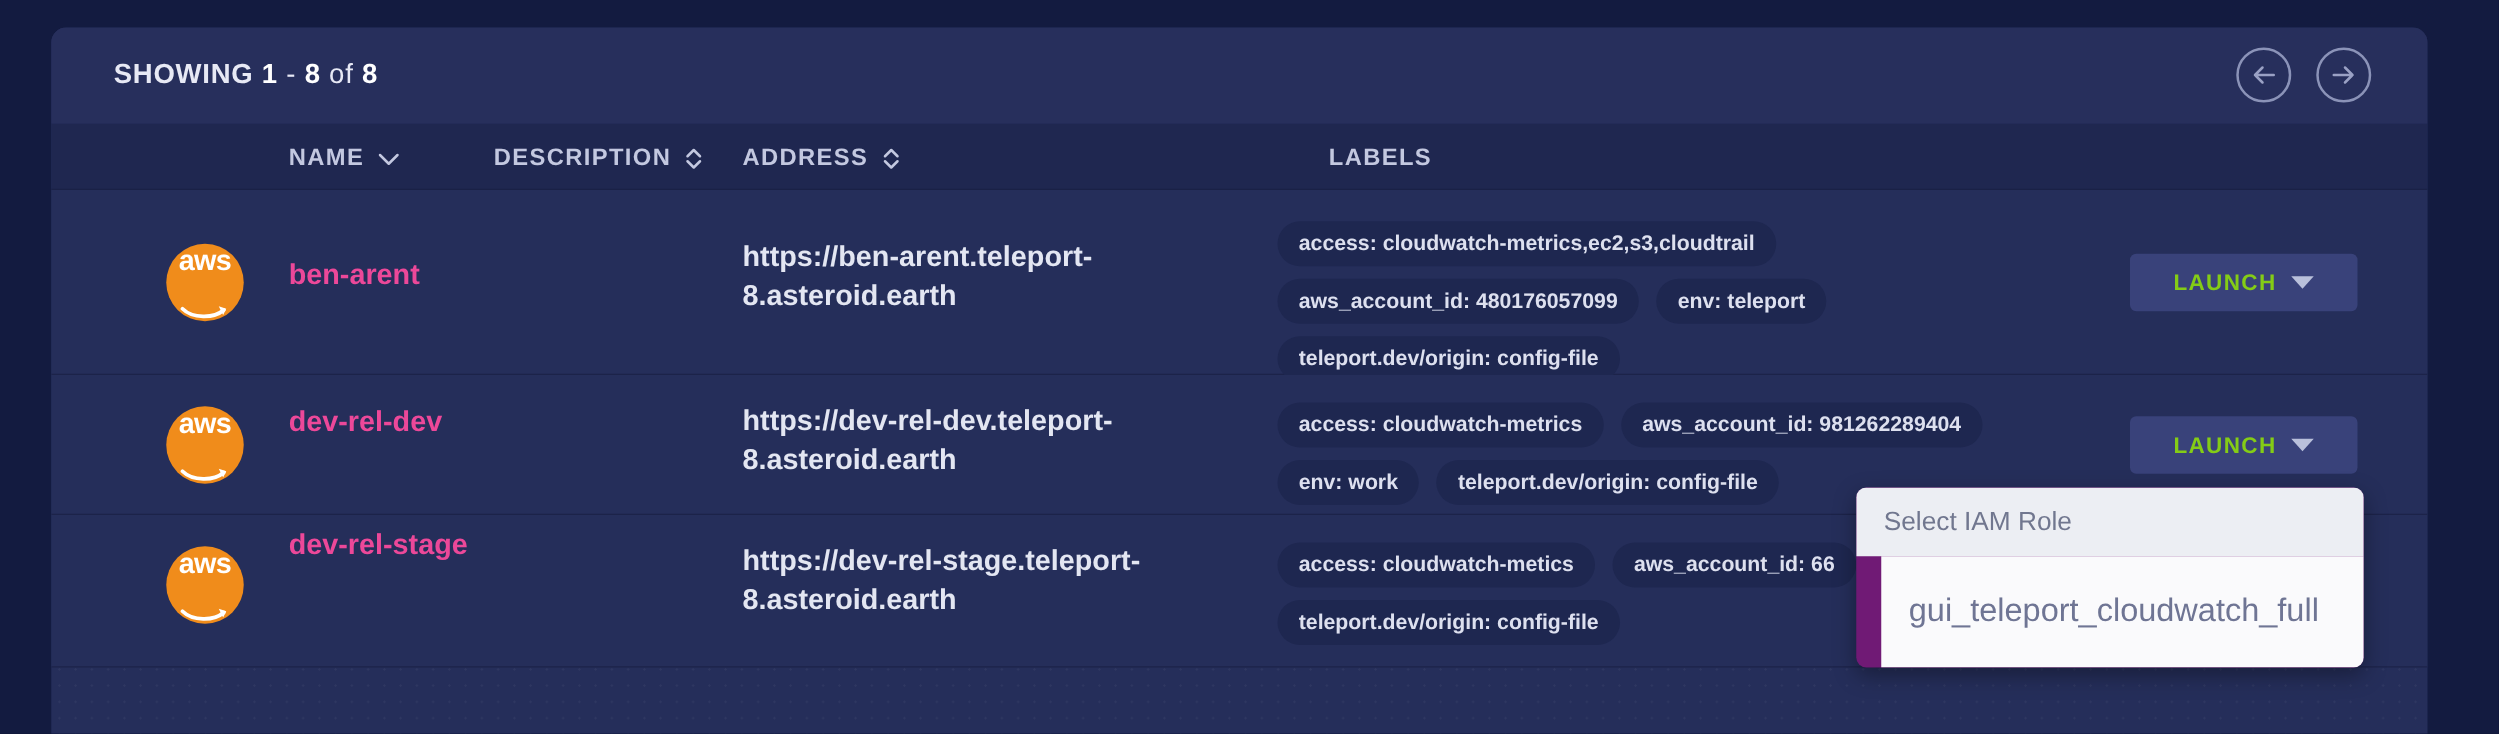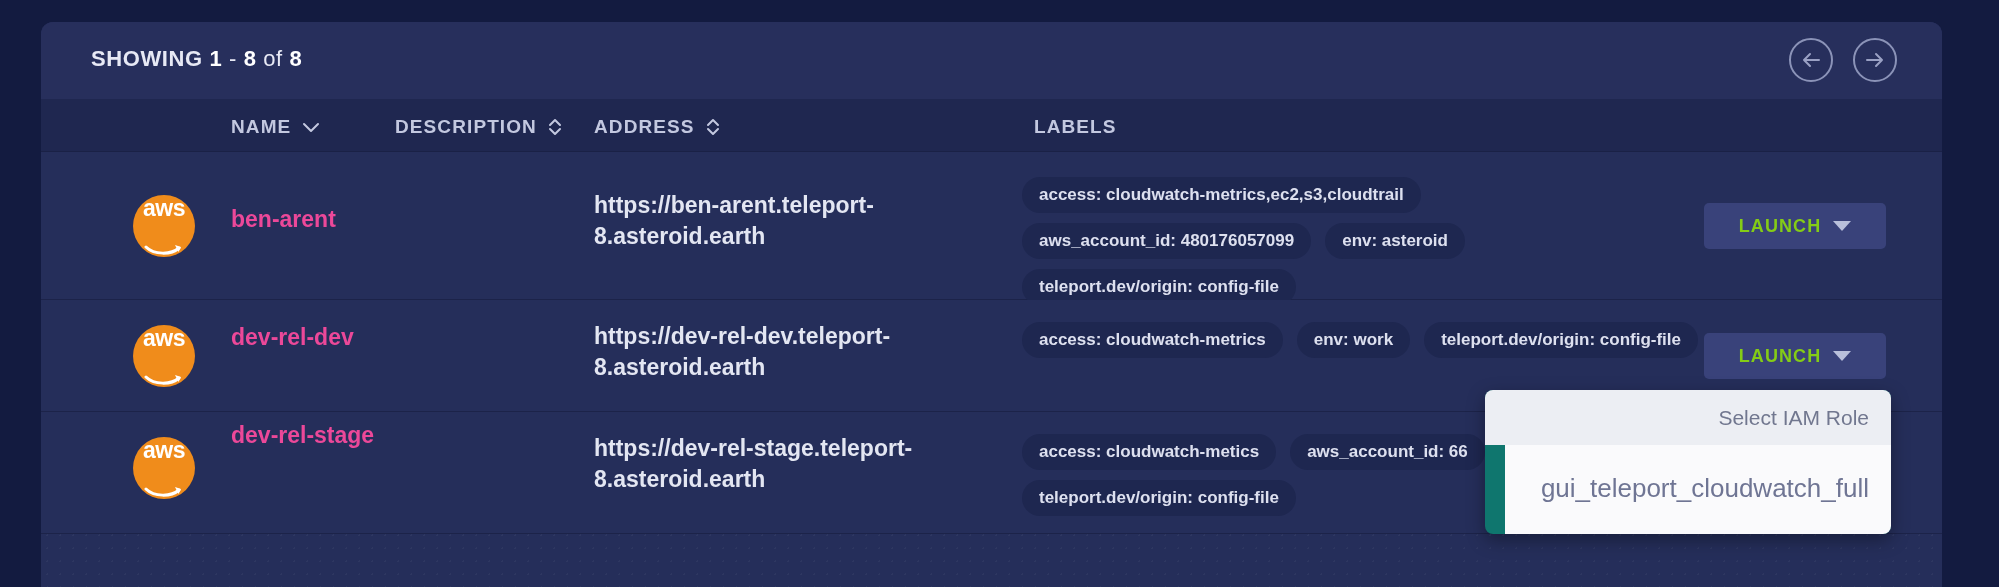--- a/index.html
+++ b/index.html
@@ -87,21 +87,21 @@
     font-size: 19px;
     font-weight: 700;
     letter-spacing: 1.1px;
     color: #c3c8e0;
     white-space: nowrap;
     cursor: pointer;
   }
   .c-name  { left: 190px; }
   .c-desc  { left: 354px; }
   .c-addr  { left: 553px; }
-  .c-lab   { left: 993px; cursor: default; }
+  .c-lab   { left: 1022px; cursor: default; }
 
   
   .row {
     position: relative;
     border-bottom: 1px solid #1c2349;
     background: #252e5a;
   }
   .row-1 { height: 148px; }
   .row-2 { height: 112px; }
   .row-3 { height: 122px; }
@@ -188,26 +188,25 @@
     border-right: 9px solid transparent;
     border-top: 10px solid #b9c0db;
   }
 
   
   .dropdown {
     position: absolute;
     left: 1485px;
     top: 390px;
     width: 406px;
-    background: #0f766e;
+    background: #701a75;
     border-radius: 8px;
     box-shadow: 0 6px 18px rgba(0,0,0,0.35);
     overflow: hidden;
     z-index: 40;
-    text-align: right;
   }
   .dd-header {
     background: #eceef3;
     padding: 16px 22px 15px 22px;
     font-size: 21px;
     color: #71778f;
     font-weight: 400;
   }
   .dd-item {
     background: #fafafc;
@@ -294,41 +293,42 @@
         <svg class="aws-smile" width="40" height="13" viewBox="0 0 40 13">
           <path d="M2 3 C10 11, 27 11, 35 4" fill="none" stroke="#ffffff" stroke-width="3" stroke-linecap="round"></path>
           <path d="M31 1 L37 3 L34.5 8 Z" fill="#ffffff"></path>
         </svg>
       </div>
       <div class="cell-name" style="top:52px;">ben-arent</div>
       <div class="cell-addr" style="top:38px;">https://ben-arent.teleport-8.asteroid.earth</div>
       <div class="cell-labels" style="top:25px;">
         <span class="badge">access: cloudwatch-metrics,ec2,s3,cloudtrail</span>
         <span class="badge">aws_account_id: 480176057099</span>
-        <span class="badge">env: asteroid</span>
+        <span class="badge">env: teleport</span>
         <span class="badge">teleport.dev/origin: config-file</span>
       </div>
       <div class="launch-btn" style="top:51px;">
         <span class="lbl">LAUNCH</span>
         <span class="caret-down"></span>
       </div>
     </div>
 
     <div class="row row-2">
       <div class="aws-logo" style="top:25px;">
         <span class="aws-text">aws</span>
         <svg class="aws-smile" width="40" height="13" viewBox="0 0 40 13">
           <path d="M2 3 C10 11, 27 11, 35 4" fill="none" stroke="#ffffff" stroke-width="3" stroke-linecap="round"></path>
           <path d="M31 1 L37 3 L34.5 8 Z" fill="#ffffff"></path>
         </svg>
       </div>
       <div class="cell-name" style="top:22px;">dev-rel-dev</div>
       <div class="cell-addr" style="top:21px;">https://dev-rel-dev.teleport-8.asteroid.earth</div>
       <div class="cell-labels" style="top:22px;">
         <span class="badge">access: cloudwatch-metrics</span>
+        <span class="badge">aws_account_id: 981262289404</span>
         <span class="badge">env: work</span>
         <span class="badge">teleport.dev/origin: config-file</span>
       </div>
       <div class="launch-btn" style="top:33px;">
         <span class="lbl">LAUNCH</span>
         <span class="caret-down"></span>
       </div>
     </div>
 
     <div class="row row-3">

